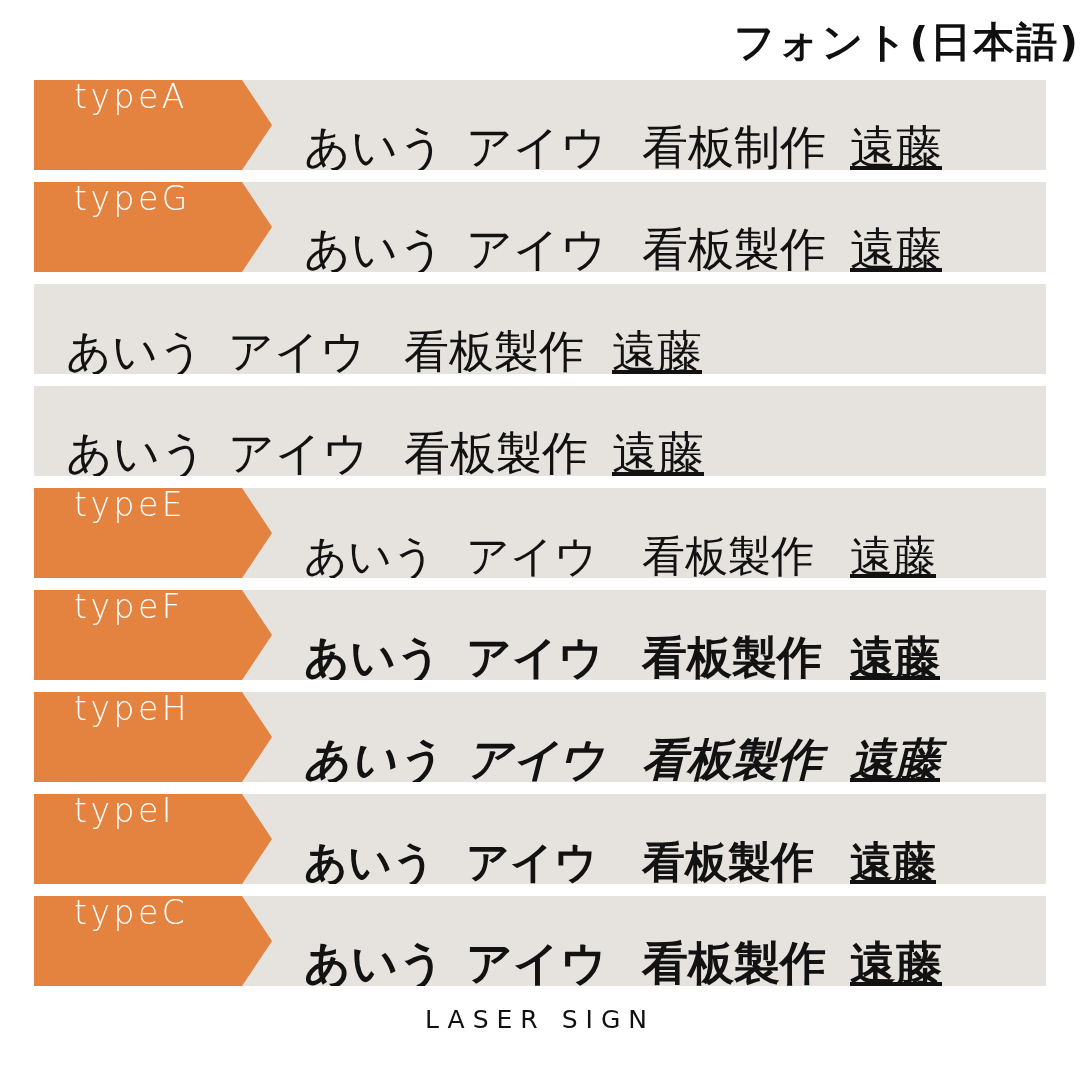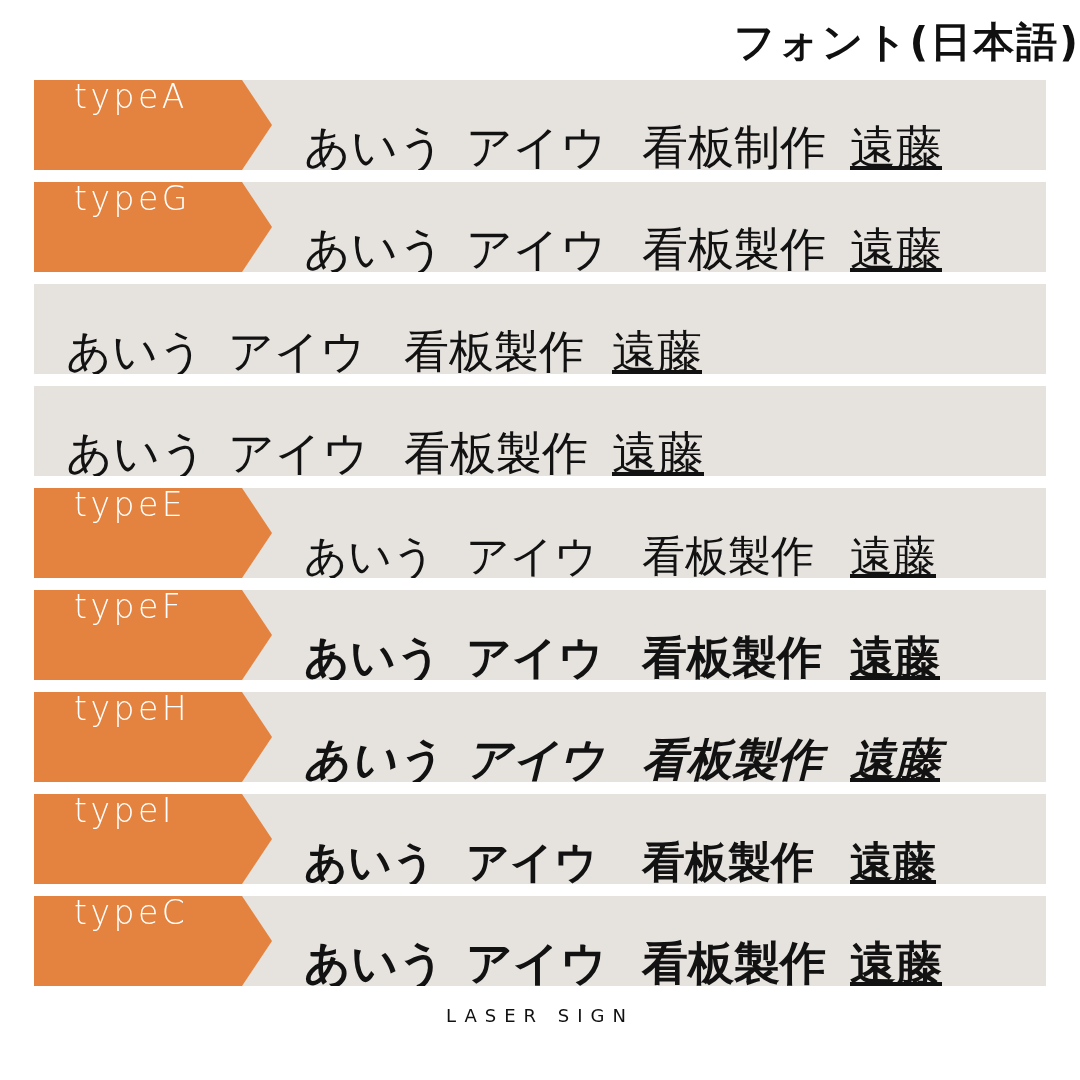--- a/index.html
+++ b/index.html
@@ -103,21 +103,21 @@
   .t-f .sample { font-family: "DejaVu Sans", sans-serif; font-weight: 700; font-size: 45px; }
   .t-g .sample { font-family: "DejaVu Serif", serif;     font-weight: 700; font-size: 45px; font-style: italic; }
   .t-h .sample { font-family: "DejaVu Serif", serif;     font-weight: 700; font-size: 43px; }
   .t-i .sample { font-family: "DejaVu Serif", serif;     font-weight: 700; font-size: 46px; }
 
   
   .footer {
     width: 100%;
     text-align: center;
     margin-top: 21px;
-    font-size: 18px;
+    font-size: 25px;
     font-weight: 400;
     letter-spacing: 8px;
     color: #111111;
     line-height: 1;
     font-family: "DejaVu Sans", "Liberation Sans", sans-serif;
   }
 </style>
 </head>
 <body>
 

